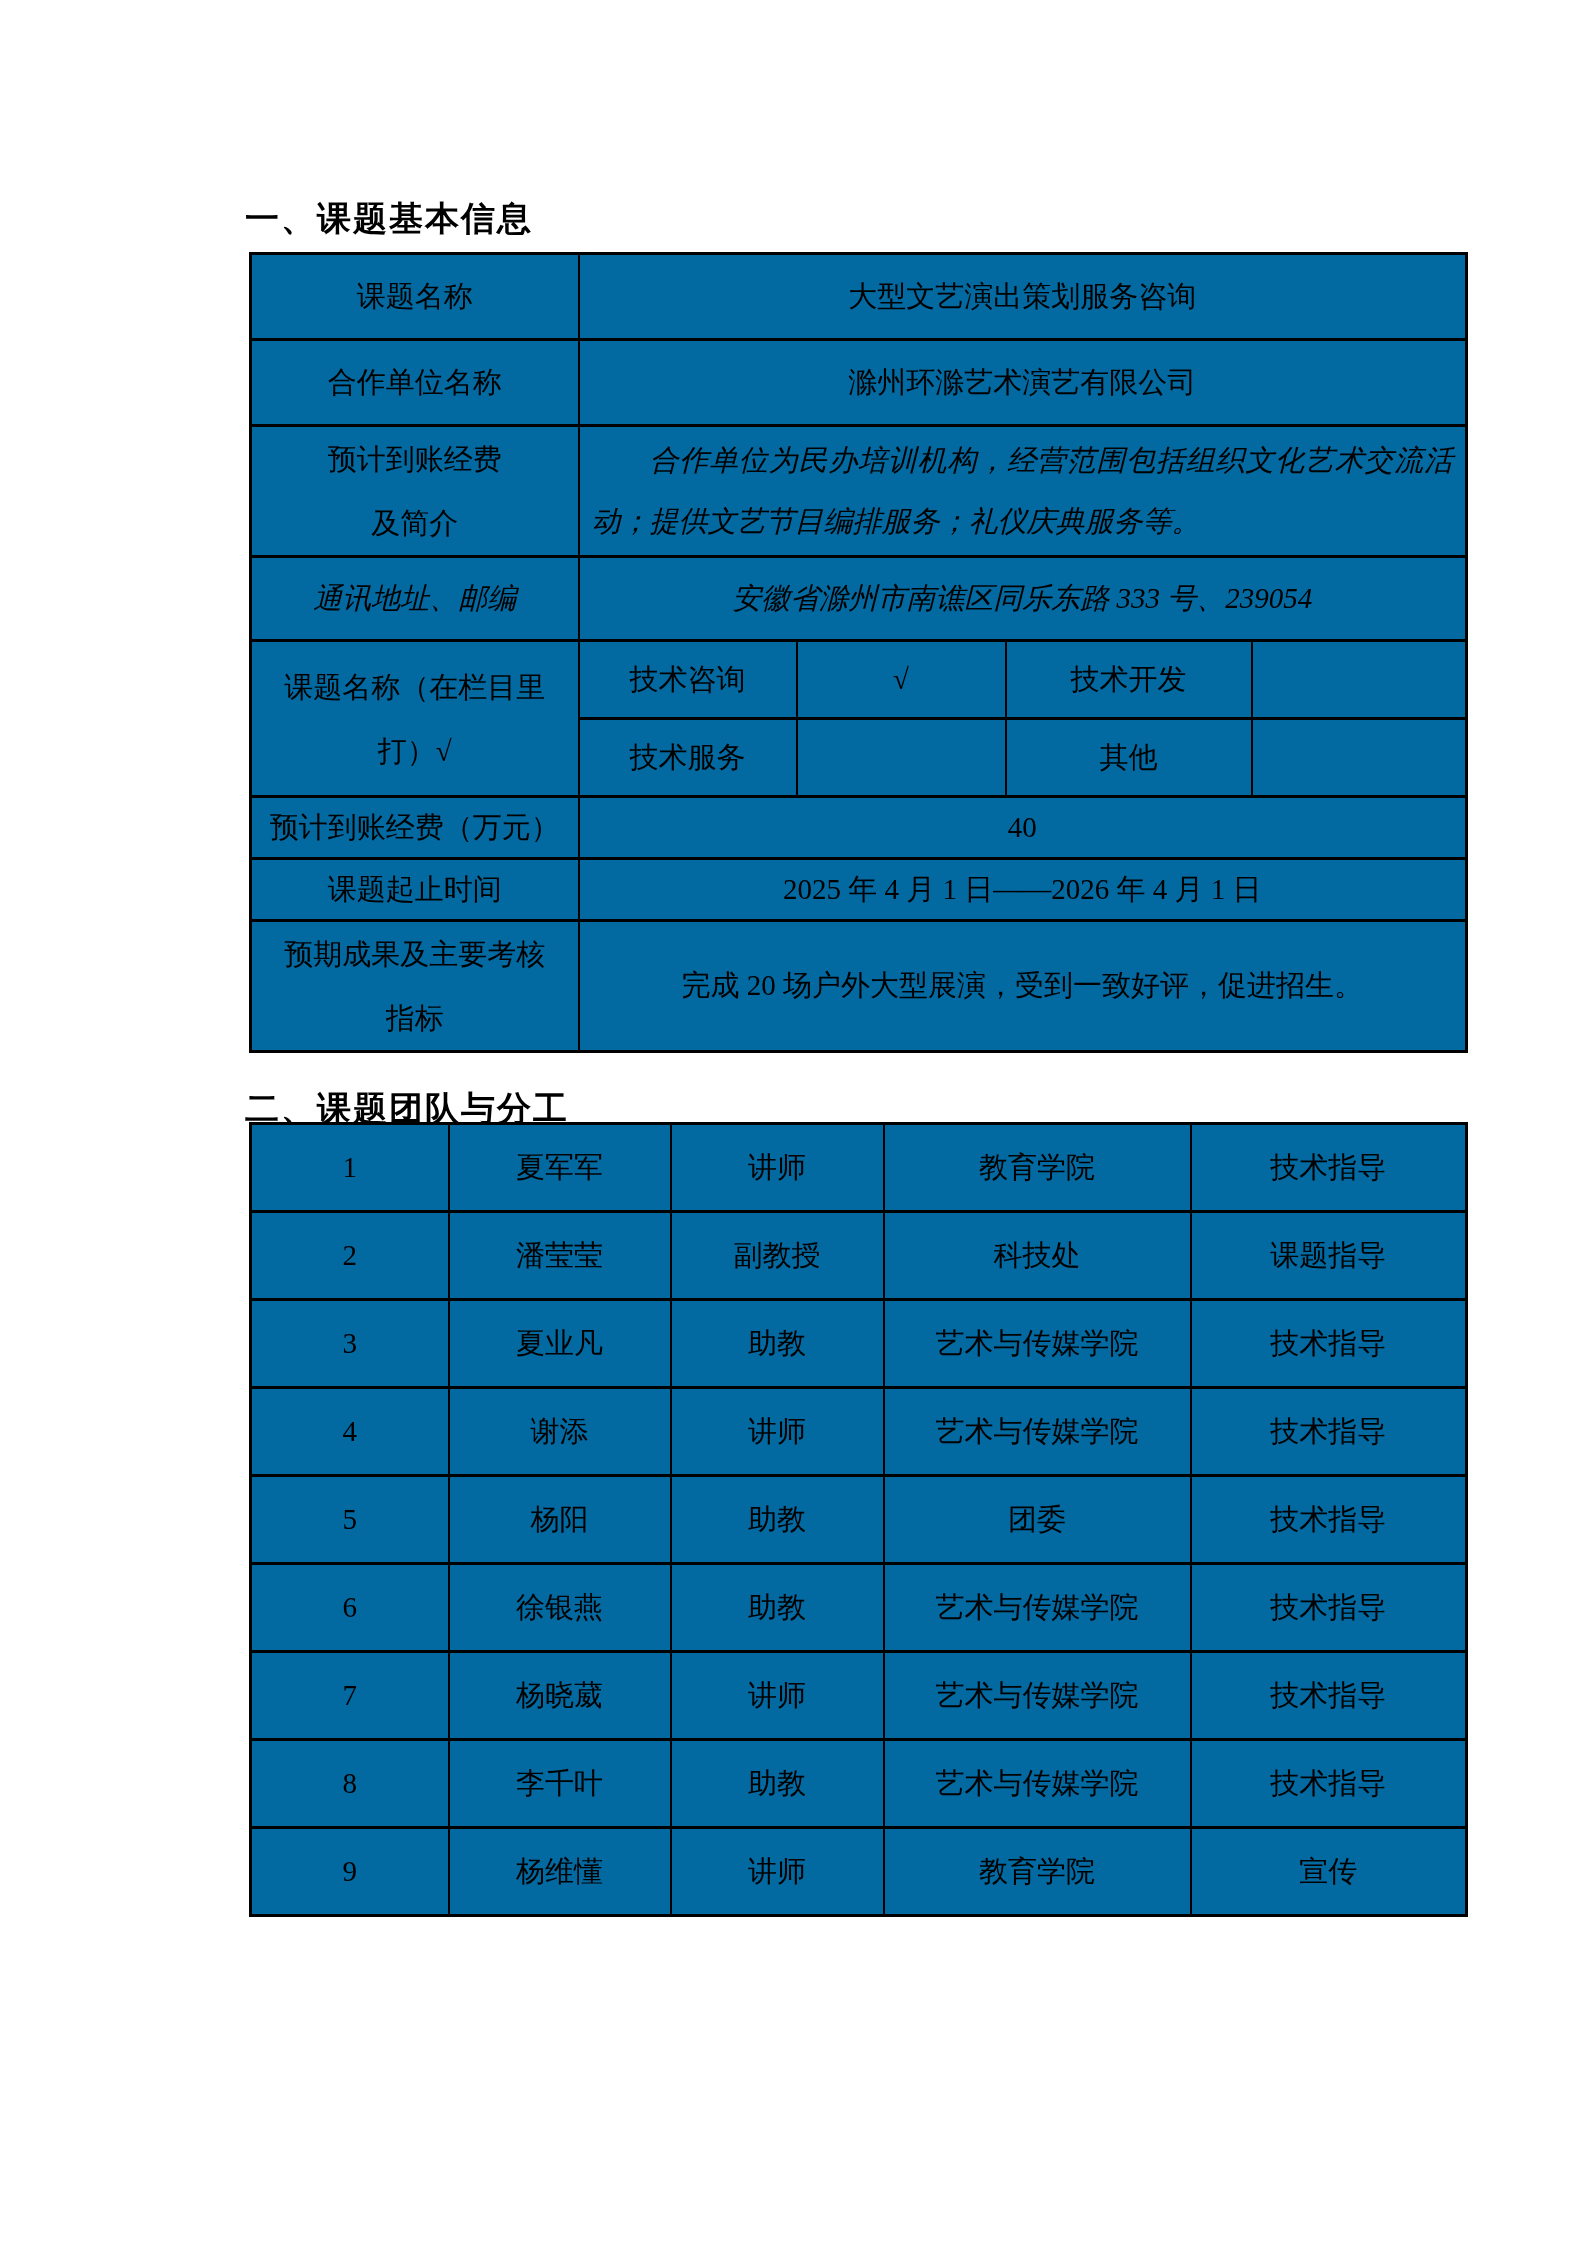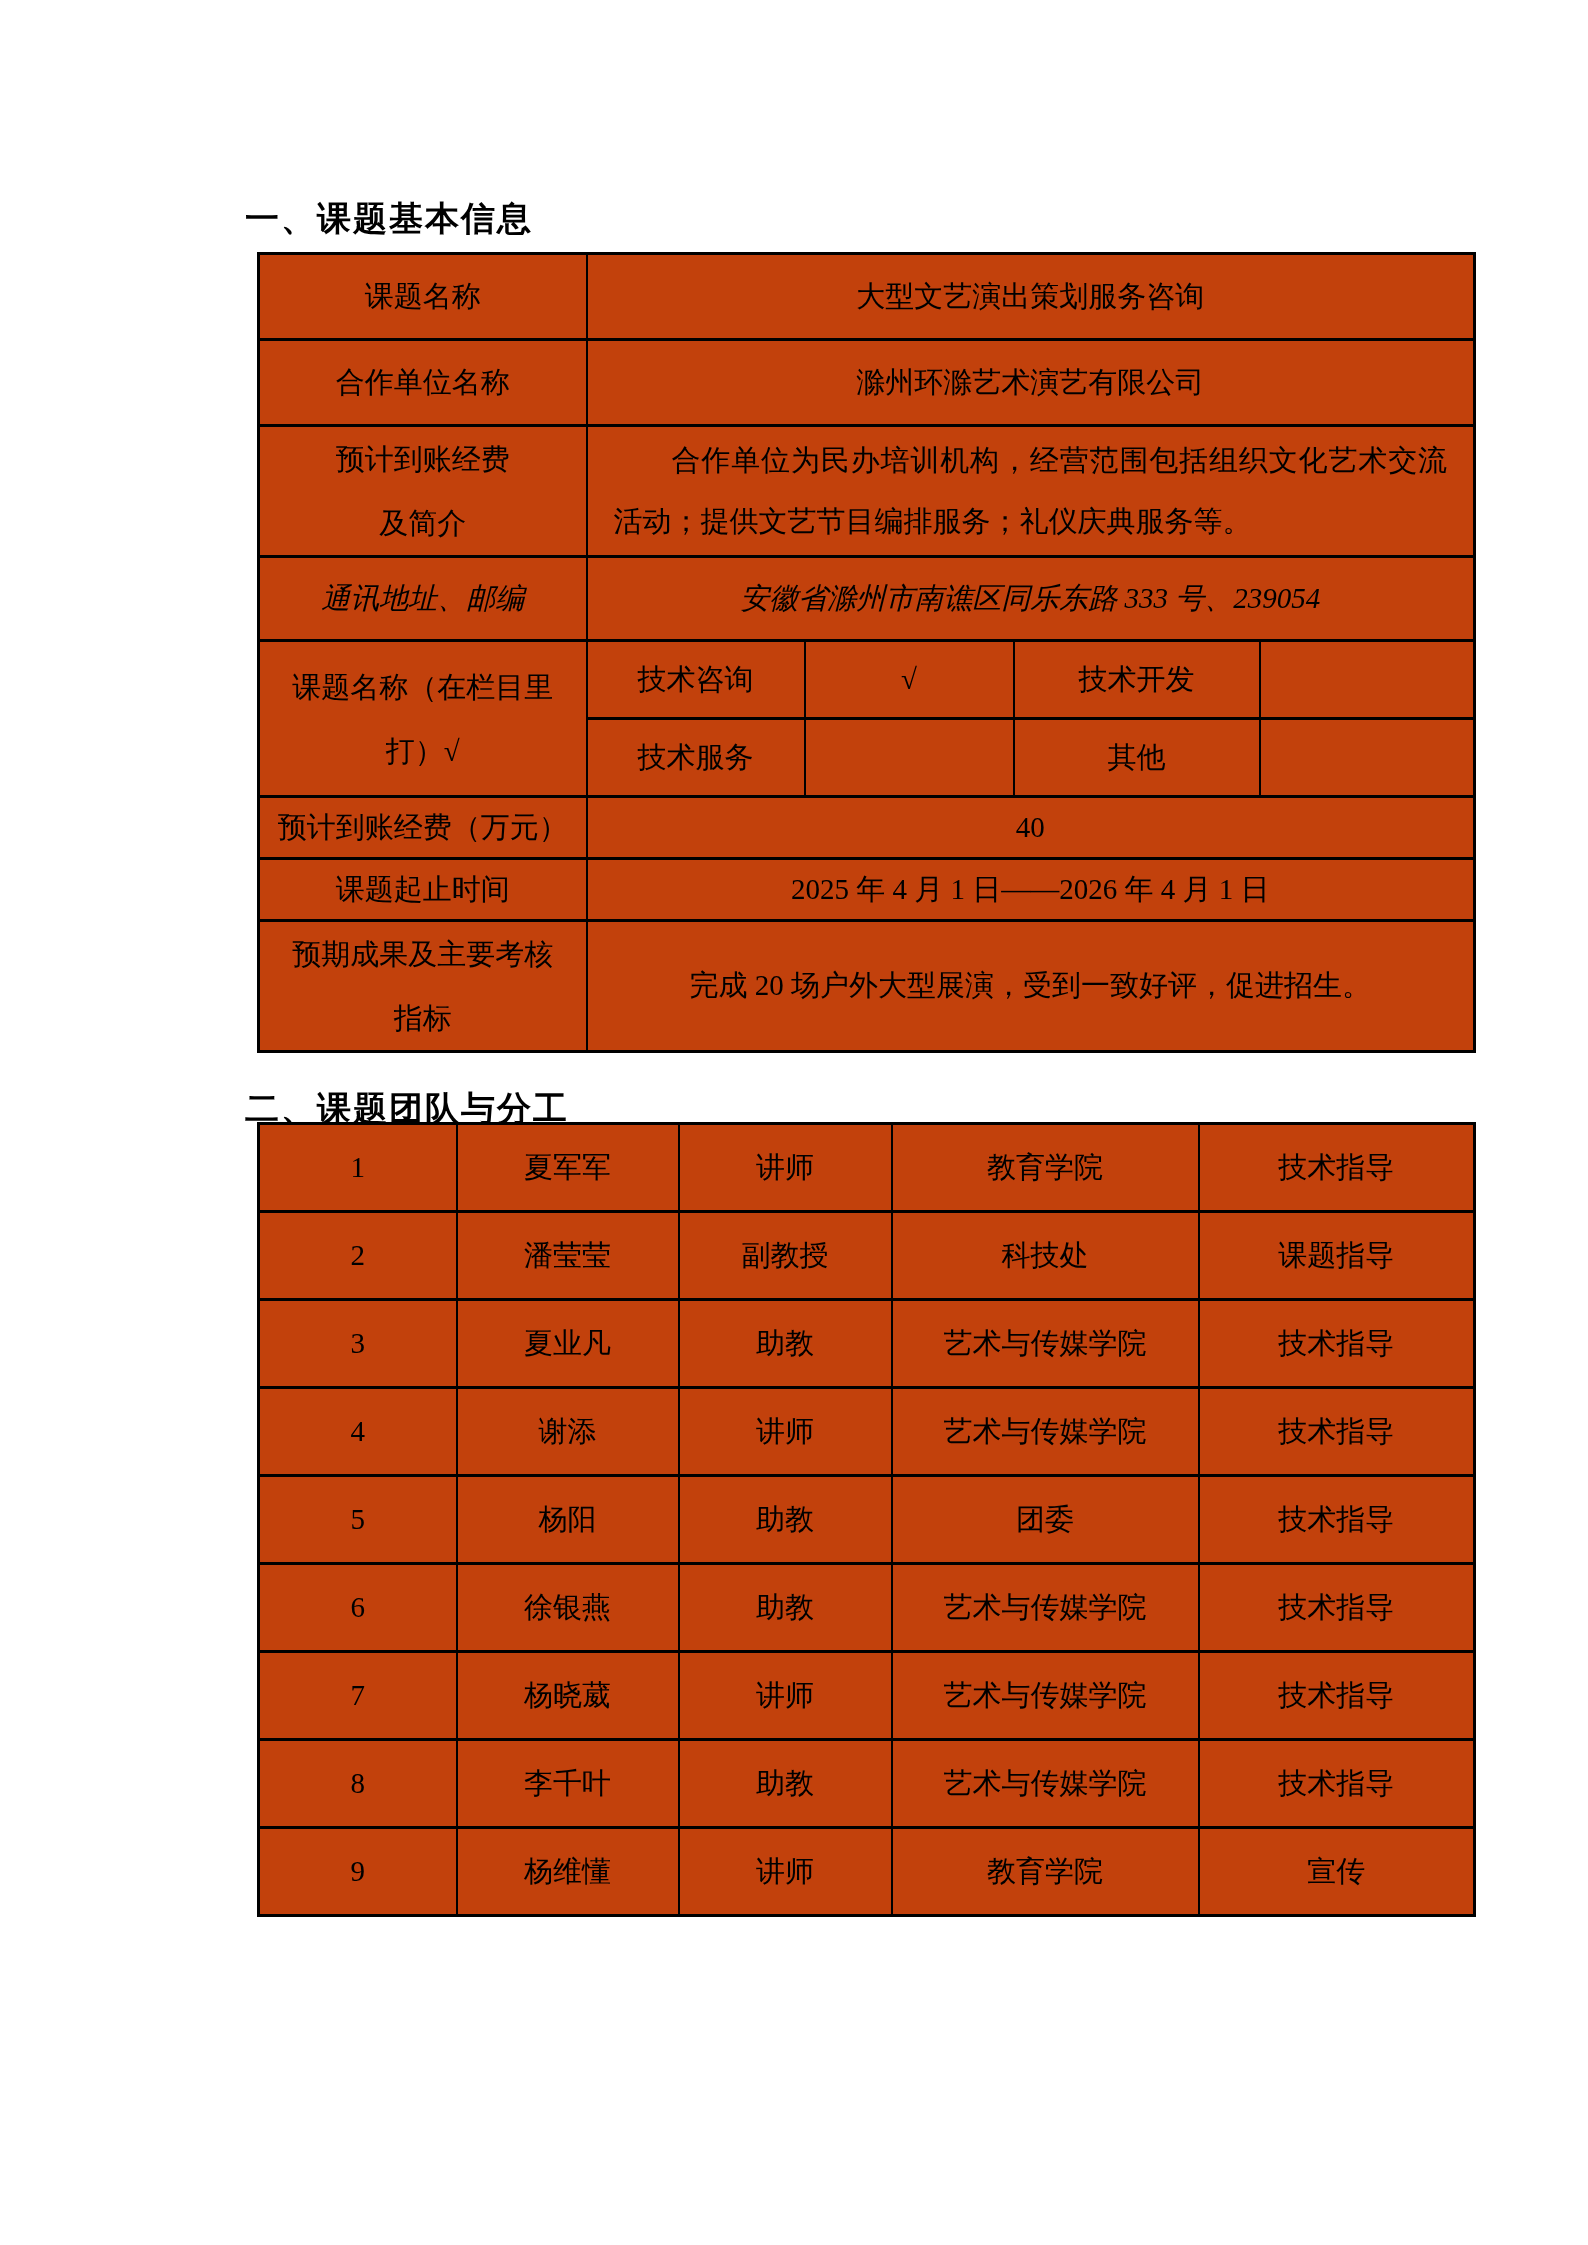--- a/index.html
+++ b/index.html
@@ -9,37 +9,37 @@
     position:relative;overflow:hidden;
   }
   .content{position:absolute;left:245px;top:0;width:1216px;}
   .sec-title{
     position:absolute;left:0;
     font-family:"Liberation Sans","DejaVu Sans",sans-serif;
     font-weight:bold;font-size:34px;letter-spacing:2px;white-space:nowrap;
   }
   #sec1{top:196px;}
   #sec2{top:1086px;}
-  table{border-collapse:collapse;table-layout:fixed;position:absolute;left:12px;background:#c2410c;}
+  table{border-collapse:collapse;table-layout:fixed;position:absolute;left:4px;background:#0369a1;}
   #t1{top:252px;width:1216px;}
   #t2{top:1122px;width:1216px;}
   td{
     border:2px solid #000;border-top-width:3px;border-bottom-width:3px;
     padding:0;text-align:center;vertical-align:middle;
     font-size:29px;line-height:1.35;overflow:hidden;
   }
   #t1{border:3px solid #000;}
   #t2{border:3px solid #000;}
   .h86{height:86px;}.h122{height:122px;}.h84{height:84px;font-style:italic;}
   .h78{height:78px;}.h60{height:62px;}.h116{height:118px;margin-top:34px;}
   .hh84{height:84px;}.h88{height:88px;}
   .ml{line-height:64px;}          
   .just{
     text-align:justify;text-indent:2em;
-    padding:0 26px;line-height:2.1;
+    padding:0 12px;line-height:2.1;font-style:italic;
   }
   .c1{width:328px;}.c2{width:218px;}.c3{width:209px;}.c4{width:246px;}.c5{width:215px;}
   .d1{width:198px;}.d2{width:222px;}.d3{width:213px;}.d4{width:307px;}.d5{width:276px;}
 </style>
 </head>
 <body>
 
 <div class="content">
 
   <div id="sec1" class="sec-title">一、课题基本信息</div>

